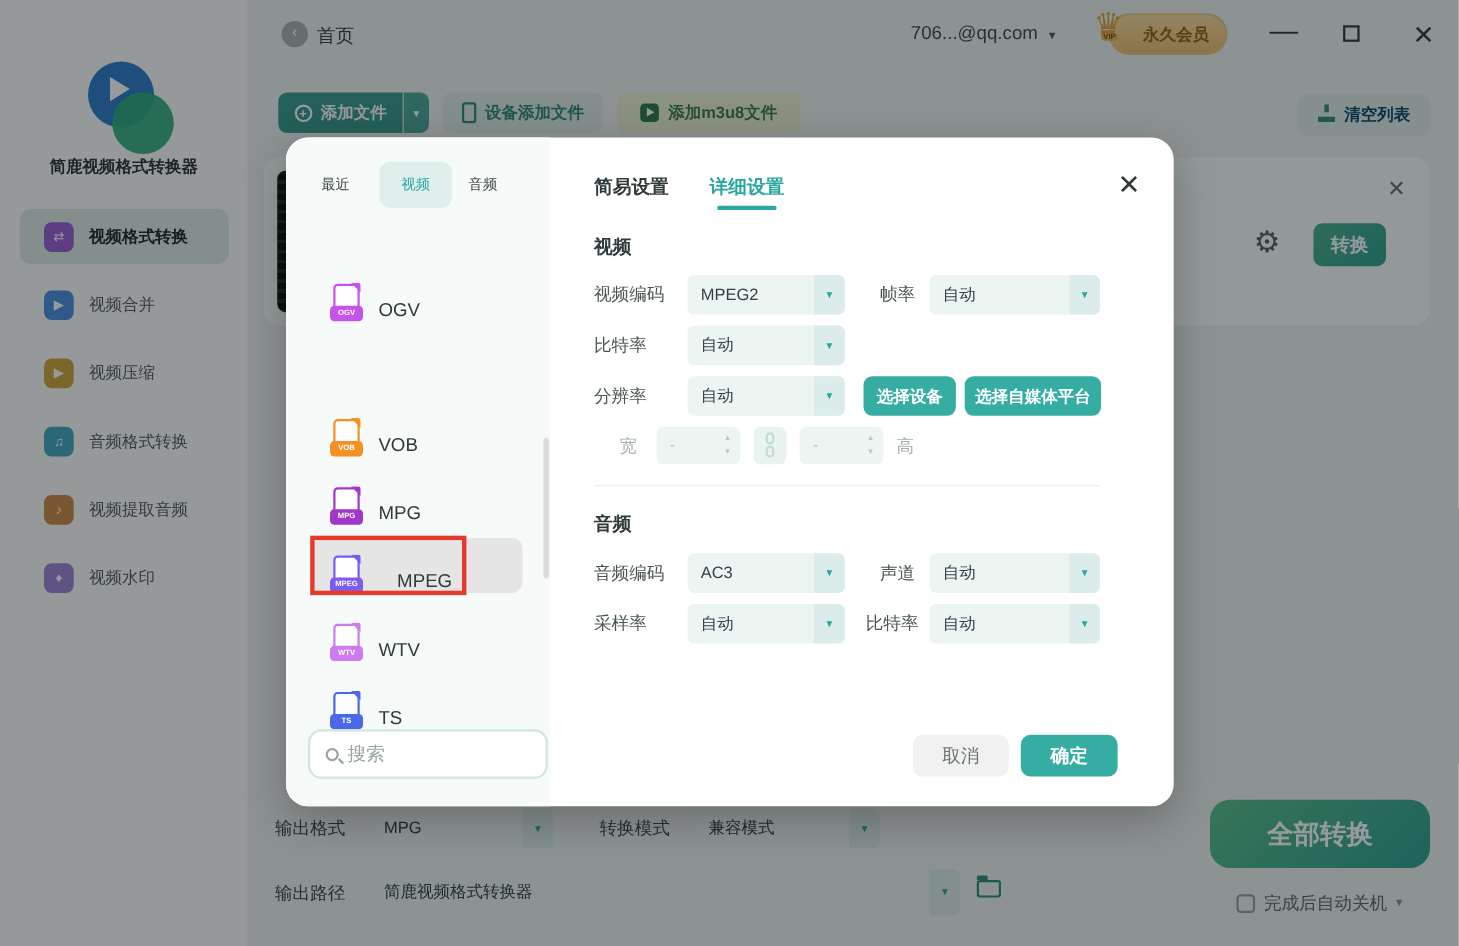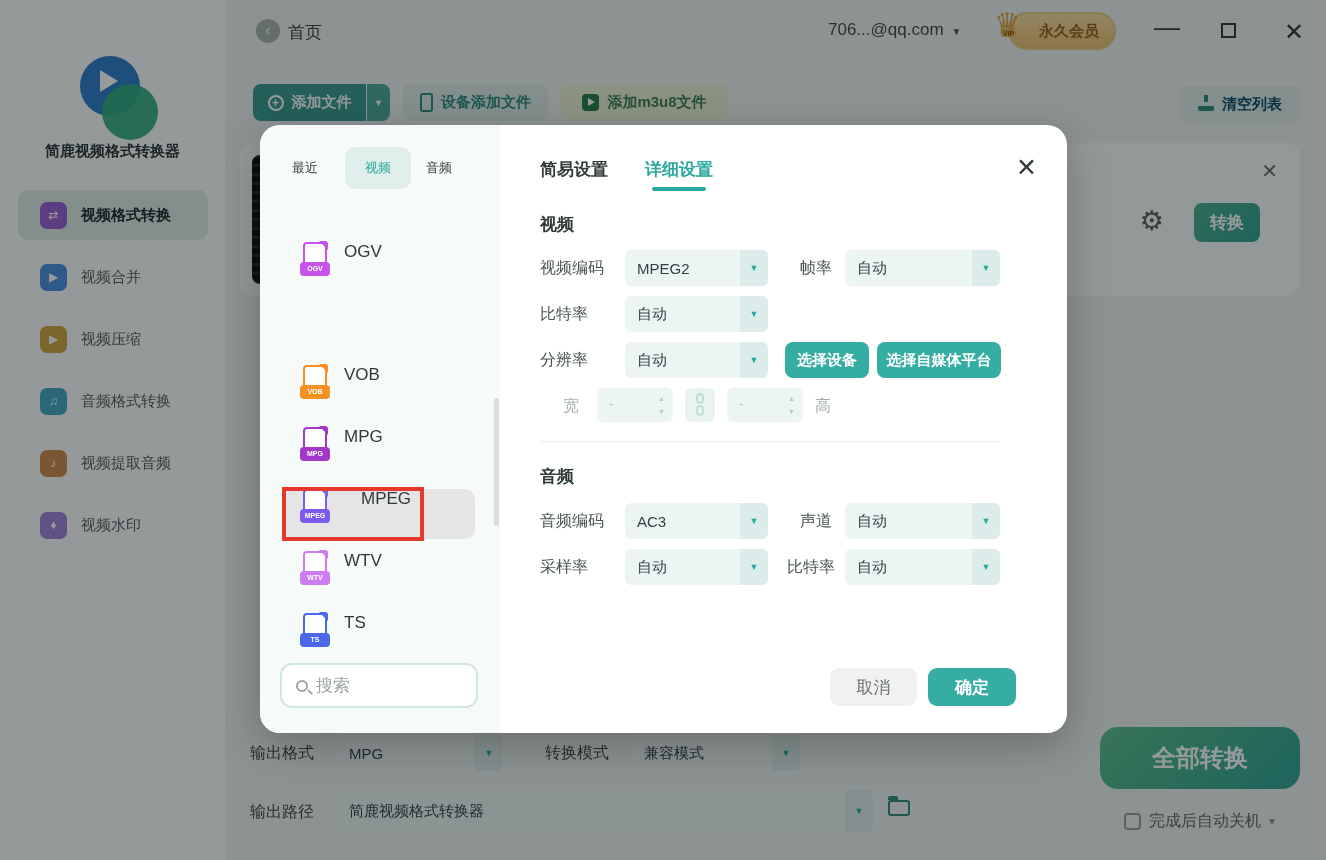--- a/index.html
+++ b/index.html
@@ -69,31 +69,31 @@
   
   .overlay { position:absolute; inset:0; background:rgba(8,14,14,0.42); z-index:5; }
 
   
   .modal { position:absolute; left:260px; top:125px; width:807px; height:608px; background:#fff; border-radius:20px; box-shadow:0 12px 40px rgba(0,0,0,.25); z-index:6; }
   .m-left { position:absolute; left:0; top:0; width:240px; height:608px; background:#f6faf9; border-radius:20px 0 0 20px; }
   .fmt-tab { position:absolute; top:34px; font-size:13px; font-weight:normal; color:#3a4444; cursor:pointer; }
   .fmt-tab.t0 { left:32px; }
   .fmt-tab.t1 { left:85px; top:22px; width:66px; height:42px; background:#e0efeb; border-radius:10px; color:#2aa79e; display:flex; align-items:center; justify-content:center; }
   .fmt-tab.t2 { left:166px; }
-  .fmt-item { position:absolute; left:24px; width:191px; height:50px; display:flex; align-items:flex-start; padding-left:16px; border-radius:10px; cursor:pointer; }
+  .fmt-item { position:absolute; left:24px; width:191px; height:50px; display:flex; align-items:flex-end; padding-left:16px; border-radius:10px; cursor:pointer; }
   .fmt-item.selected { background:#e5e5e5;gap:17px; }
   .fmt-label { font-size:17px; color:#2f3a3a; margin-left:14px; }
   .ficon { position:relative; width:30px; height:34px; flex:0 0 auto; }
   .ficon .page { position:absolute; left:3px; top:0; width:24px; height:26px; background:#fff; border:2.5px solid currentColor; border-radius:4px; }
   .ficon .fold { position:absolute; right:2px; top:-1px; width:9px; height:9px; background:currentColor; clip-path:polygon(0 0,100% 100%,100% 0); border-radius:0 3px 0 0; }
   .ficon .band { position:absolute; left:0; bottom:0; width:30px; height:14px; background:currentColor; border-radius:4px; text-align:center; }
   .ficon .band span { font-size:7px; font-weight:bold; color:#fff; line-height:14px; display:block; }
   .red-box { position:absolute; left:22px; top:362px; width:142px; height:54px; border:4px solid #e4392b; z-index:8; }
   .m-scrollbar { position:absolute; left:234px; top:273px; width:5px; height:128px; background:#dcdcdc; border-radius:3px; }
-  .fmt-search { position:absolute; left:20px; top:538px; width:198px; height:45px; background:#fff; border:2px solid #cfe6e1; border-radius:12px; display:flex; align-items:center; padding-left:14px; }
+  .fmt-search { position:absolute; left:20px; top:538px; width:218px; height:45px; background:#fff; border:2px solid #cfe6e1; border-radius:12px; display:flex; align-items:center; padding-left:14px; }
   .search-glass { position:relative; width:12px; height:12px; border:2px solid #9aa4a4; border-radius:50%; margin-right:8px; flex:0 0 auto; }
   .search-glass:after { content:""; position:absolute; left:9px; top:9px; width:6px; height:2px; background:#9aa4a4; transform:rotate(45deg); }
   .fmt-search input { border:0; outline:0; background:transparent; font-size:17px; color:#3a4444; width:140px; font-family:inherit; }
   .fmt-search input::placeholder { color:#9aa4a4; }
 
   .set-tab { position:absolute; top:33px; font-size:17px; font-weight:bold; color:#2f3a3a; cursor:pointer; }
   .set-tab.s0 { left:280px; }
   .set-tab.s1 { left:385px; color:#2aa79e; }
   .set-underline { position:absolute; left:392px; top:62px; width:54px; height:4px; background:#2aa79e; border-radius:2px; }
   .modal-close { position:absolute; left:756px; top:28px; font-size:25px; color:#2f3a3a; cursor:pointer; }

